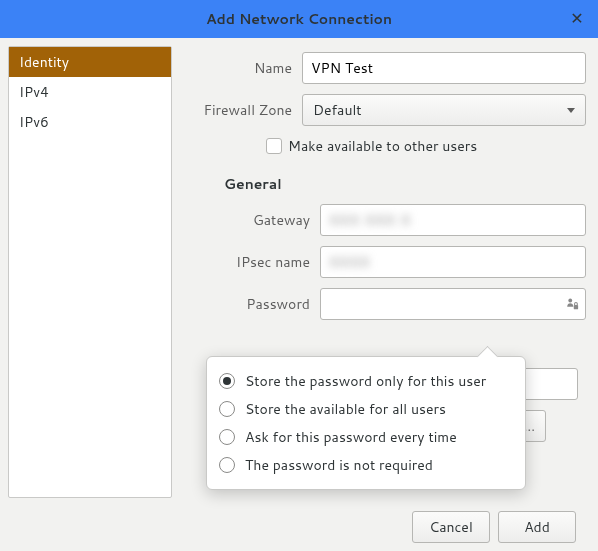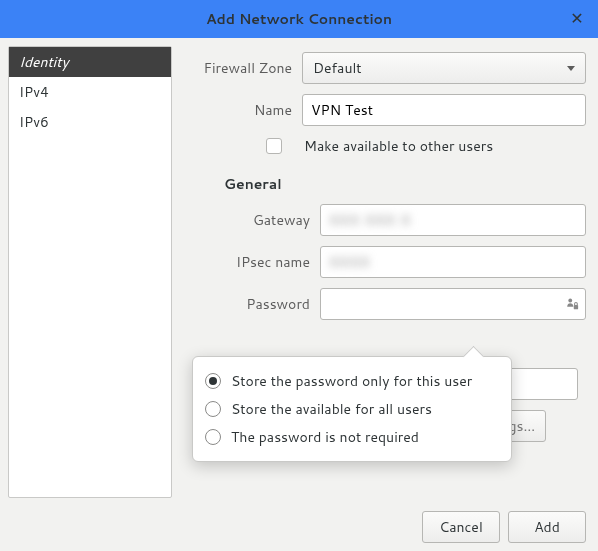--- a/index.html
+++ b/index.html
@@ -50,23 +50,22 @@
     background: #fff;
     border: 1px solid #c9c9c7;
     border-radius: 2px;
   }
   .sidebar-item {
     padding: 5px 10px;
     cursor: pointer;
     font-size: 14px;
   }
   .sidebar-item.selected {
-    background: #404040;
+    background: #a16207;
     color: #fff;
-    font-style: italic;
   }
   .form-area {
     flex: 1;
     padding: 6px 0 0 0;
     position: relative;
   }
   .row {
     display: flex;
     align-items: center;
     margin-bottom: 10px;
@@ -105,21 +104,21 @@
   .chev-down {
     width: 0; height: 0;
     border-left: 4px solid transparent;
     border-right: 4px solid transparent;
     border-top: 5px solid #5c5c5c;
   }
   .check-row {
     display: flex;
     align-items: center;
     margin: 4px 0 18px 84px;
-    gap: 22px;
+    gap: 6px;
   }
   .checkbox {
     width: 16px;
     height: 16px;
     border: 1px solid #b6b6b3;
     border-radius: 3px;
     background: #fff;
     cursor: pointer;
   }
   .section-header {
@@ -148,21 +147,21 @@
     justify-content: center;
   }
   .blur-sample {
     display:inline-block;
     filter: blur(4px);
     color:#888;
     letter-spacing: 1px;
   }
   .popover {
     position: absolute;
-    left: 192px;
+    left: 206px;
     top: 356px;
     width: 320px;
     background: #fff;
     border: 1px solid #c9c9c7;
     border-radius: 6px;
     box-shadow: 0 4px 16px rgba(0,0,0,0.2);
     padding: 10px 12px;
     z-index: 50;
   }
   .popover::before {
@@ -229,21 +228,21 @@
     gap: 6px;
     color: #777;
     overflow: hidden;
   }
   .gear-mini {
     width:14px; height:14px;
   }
   .footer {
     position: absolute;
     bottom: 8px;
-    right: 12px;
+    right: 22px;
     display: flex;
     gap: 8px;
   }
   .btn {
     min-width: 78px;
     height: 32px;
     border: 1px solid #b6b6b3;
     border-radius: 3px;
     background: linear-gradient(#fbfbfa,#ededec);
     display: flex;
@@ -269,35 +268,35 @@
     </div>
     <div class="sidebar-item">
       <span>IPv4</span>
     </div>
     <div class="sidebar-item">
       <span>IPv6</span>
     </div>
   </div>
 
   <div class="form-area">
+
+    <div class="row">
+      <div class="row-label">Name</div>
+      <div class="row-input">
+        <input class="text-input" value="VPN Test" style="">
+      </div>
+    </div>
 
     <div class="row">
       <div class="row-label">Firewall Zone</div>
       <div class="row-input">
         <div class="select-btn">
           <span>Default</span>
           <span class="chev-down"></span>
         </div>
-      </div>
-    </div>
-
-    <div class="row">
-      <div class="row-label">Name</div>
-      <div class="row-input">
-        <input class="text-input" value="VPN Test" style="">
       </div>
     </div>
 
     <div class="check-row">
       <div class="checkbox"></div>
       <span>Make available to other users</span>
     </div>
 
     <div class="section-header">General</div>
 
@@ -379,20 +378,24 @@
   <div class="radio-row">
     <div class="radio checked"></div>
     <span>Store the password only for this user</span>
   </div>
   <div class="radio-row">
     <div class="radio"></div>
     <span>Store the available for all users</span>
   </div>
   <div class="radio-row">
     <div class="radio"></div>
+    <span>Ask for this password every time</span>
+  </div>
+  <div class="radio-row">
+    <div class="radio"></div>
     <span>The password is not required</span>
   </div>
 </div>
 
 <div class="footer">
   <div class="btn">
     <span>Cancel</span>
   </div>
   <div class="btn">
     <span>Add</span>

